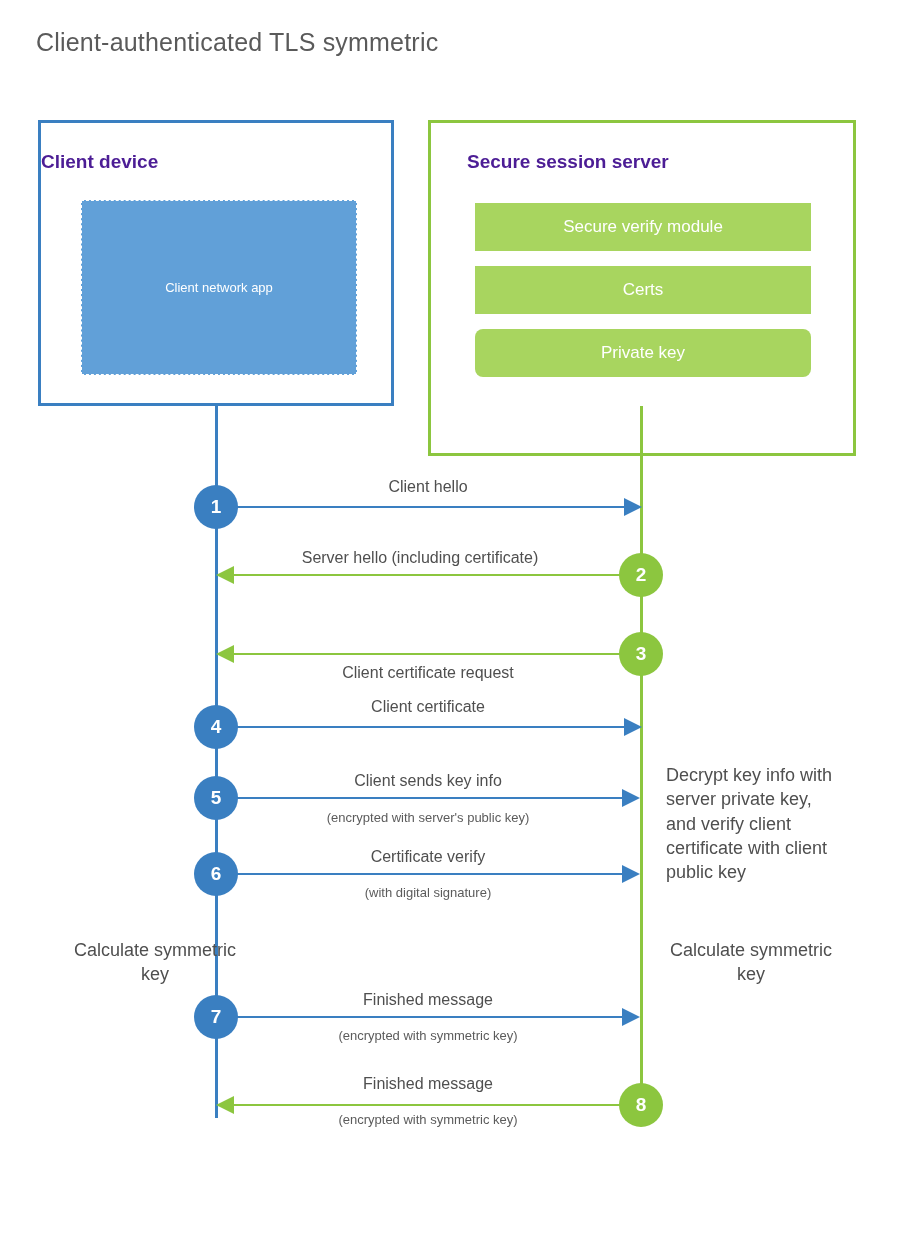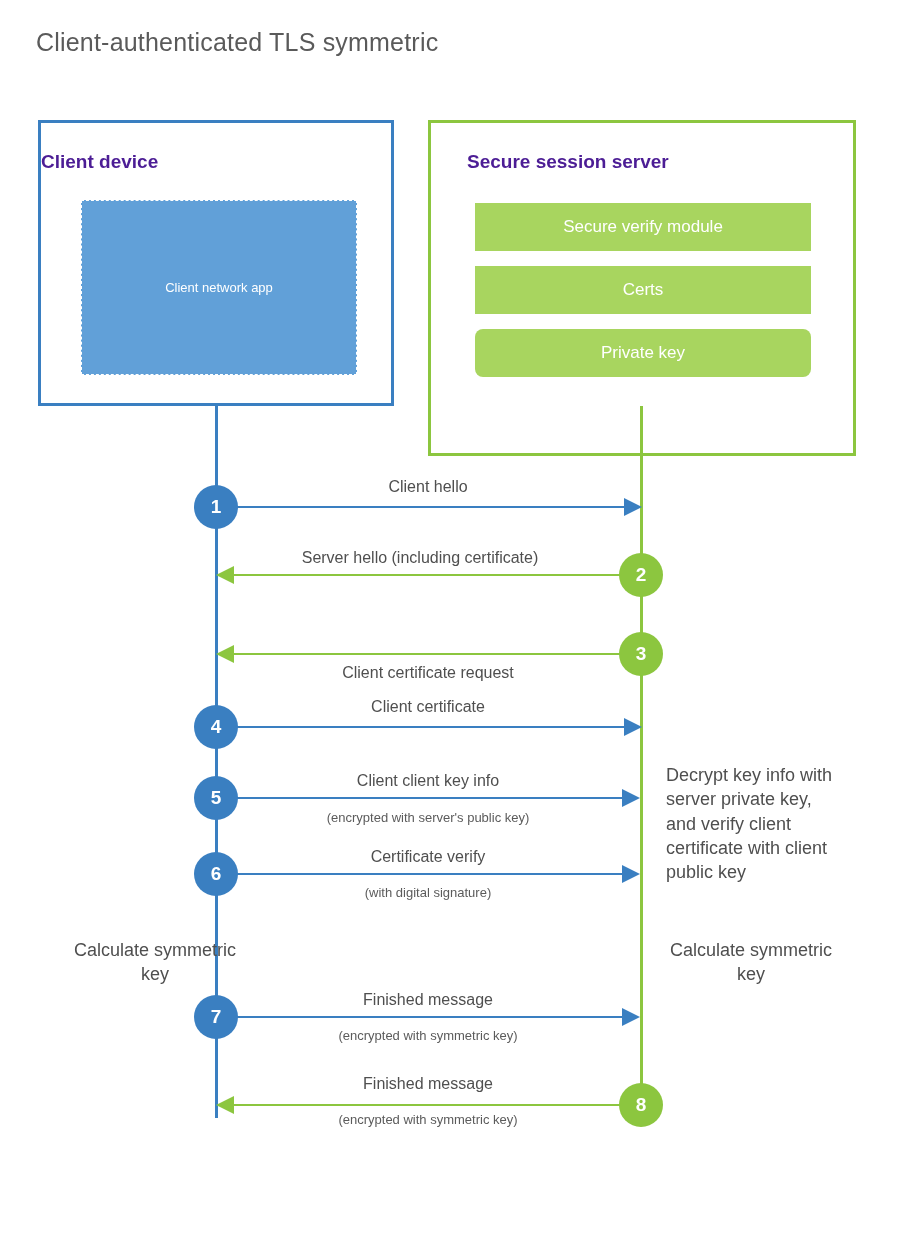--- a/index.html
+++ b/index.html
@@ -213,21 +213,21 @@
   <div class="step-badge badge-green" style="left:619px; top:553px;">2</div>
   <div class="msg-label" style="left:208px; top:549px; width:424px;">Server hello (including certificate)</div>
 
   <div class="step-badge badge-green" style="left:619px; top:632px;">3</div>
   <div class="msg-label" style="left:216px; top:628px; width:424px;margin-top:36px;">Client certificate request</div>
 
   <div class="step-badge badge-blue" style="left:194px; top:705px;">4</div>
   <div class="msg-label" style="left:216px; top:698px; width:424px;">Client certificate</div>
 
   <div class="step-badge badge-blue" style="left:194px; top:776px;">5</div>
-  <div class="msg-label" style="left:216px; top:772px; width:424px;">Client client key info</div>
+  <div class="msg-label" style="left:216px; top:772px; width:424px;">Client sends key info</div>
   <div class="msg-sub" style="left:216px; top:810px; width:424px;">(encrypted with server's public key)</div>
 
   <div class="step-badge badge-blue" style="left:194px; top:852px;">6</div>
   <div class="msg-label" style="left:216px; top:848px; width:424px;">Certificate verify</div>
   <div class="msg-sub" style="left:216px; top:885px; width:424px;">(with digital signature)</div>
 
   <div class="step-badge badge-blue" style="left:194px; top:995px;">7</div>
   <div class="msg-label" style="left:216px; top:991px; width:424px;">Finished message</div>
   <div class="msg-sub" style="left:216px; top:1028px; width:424px;">(encrypted with symmetric key)</div>
 

